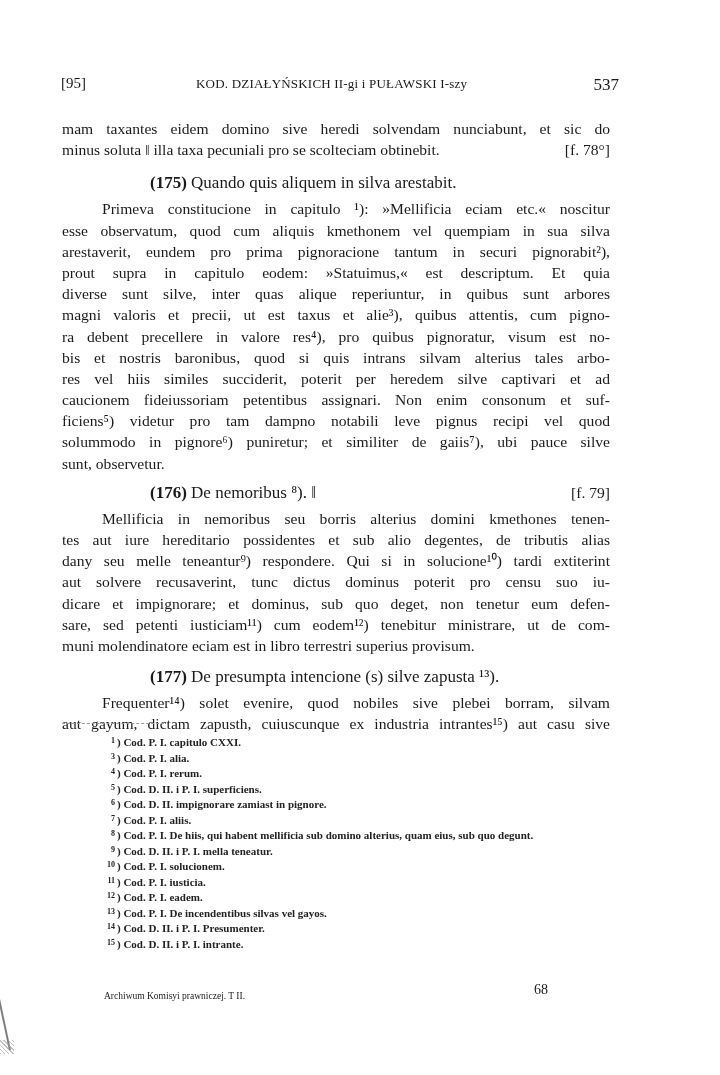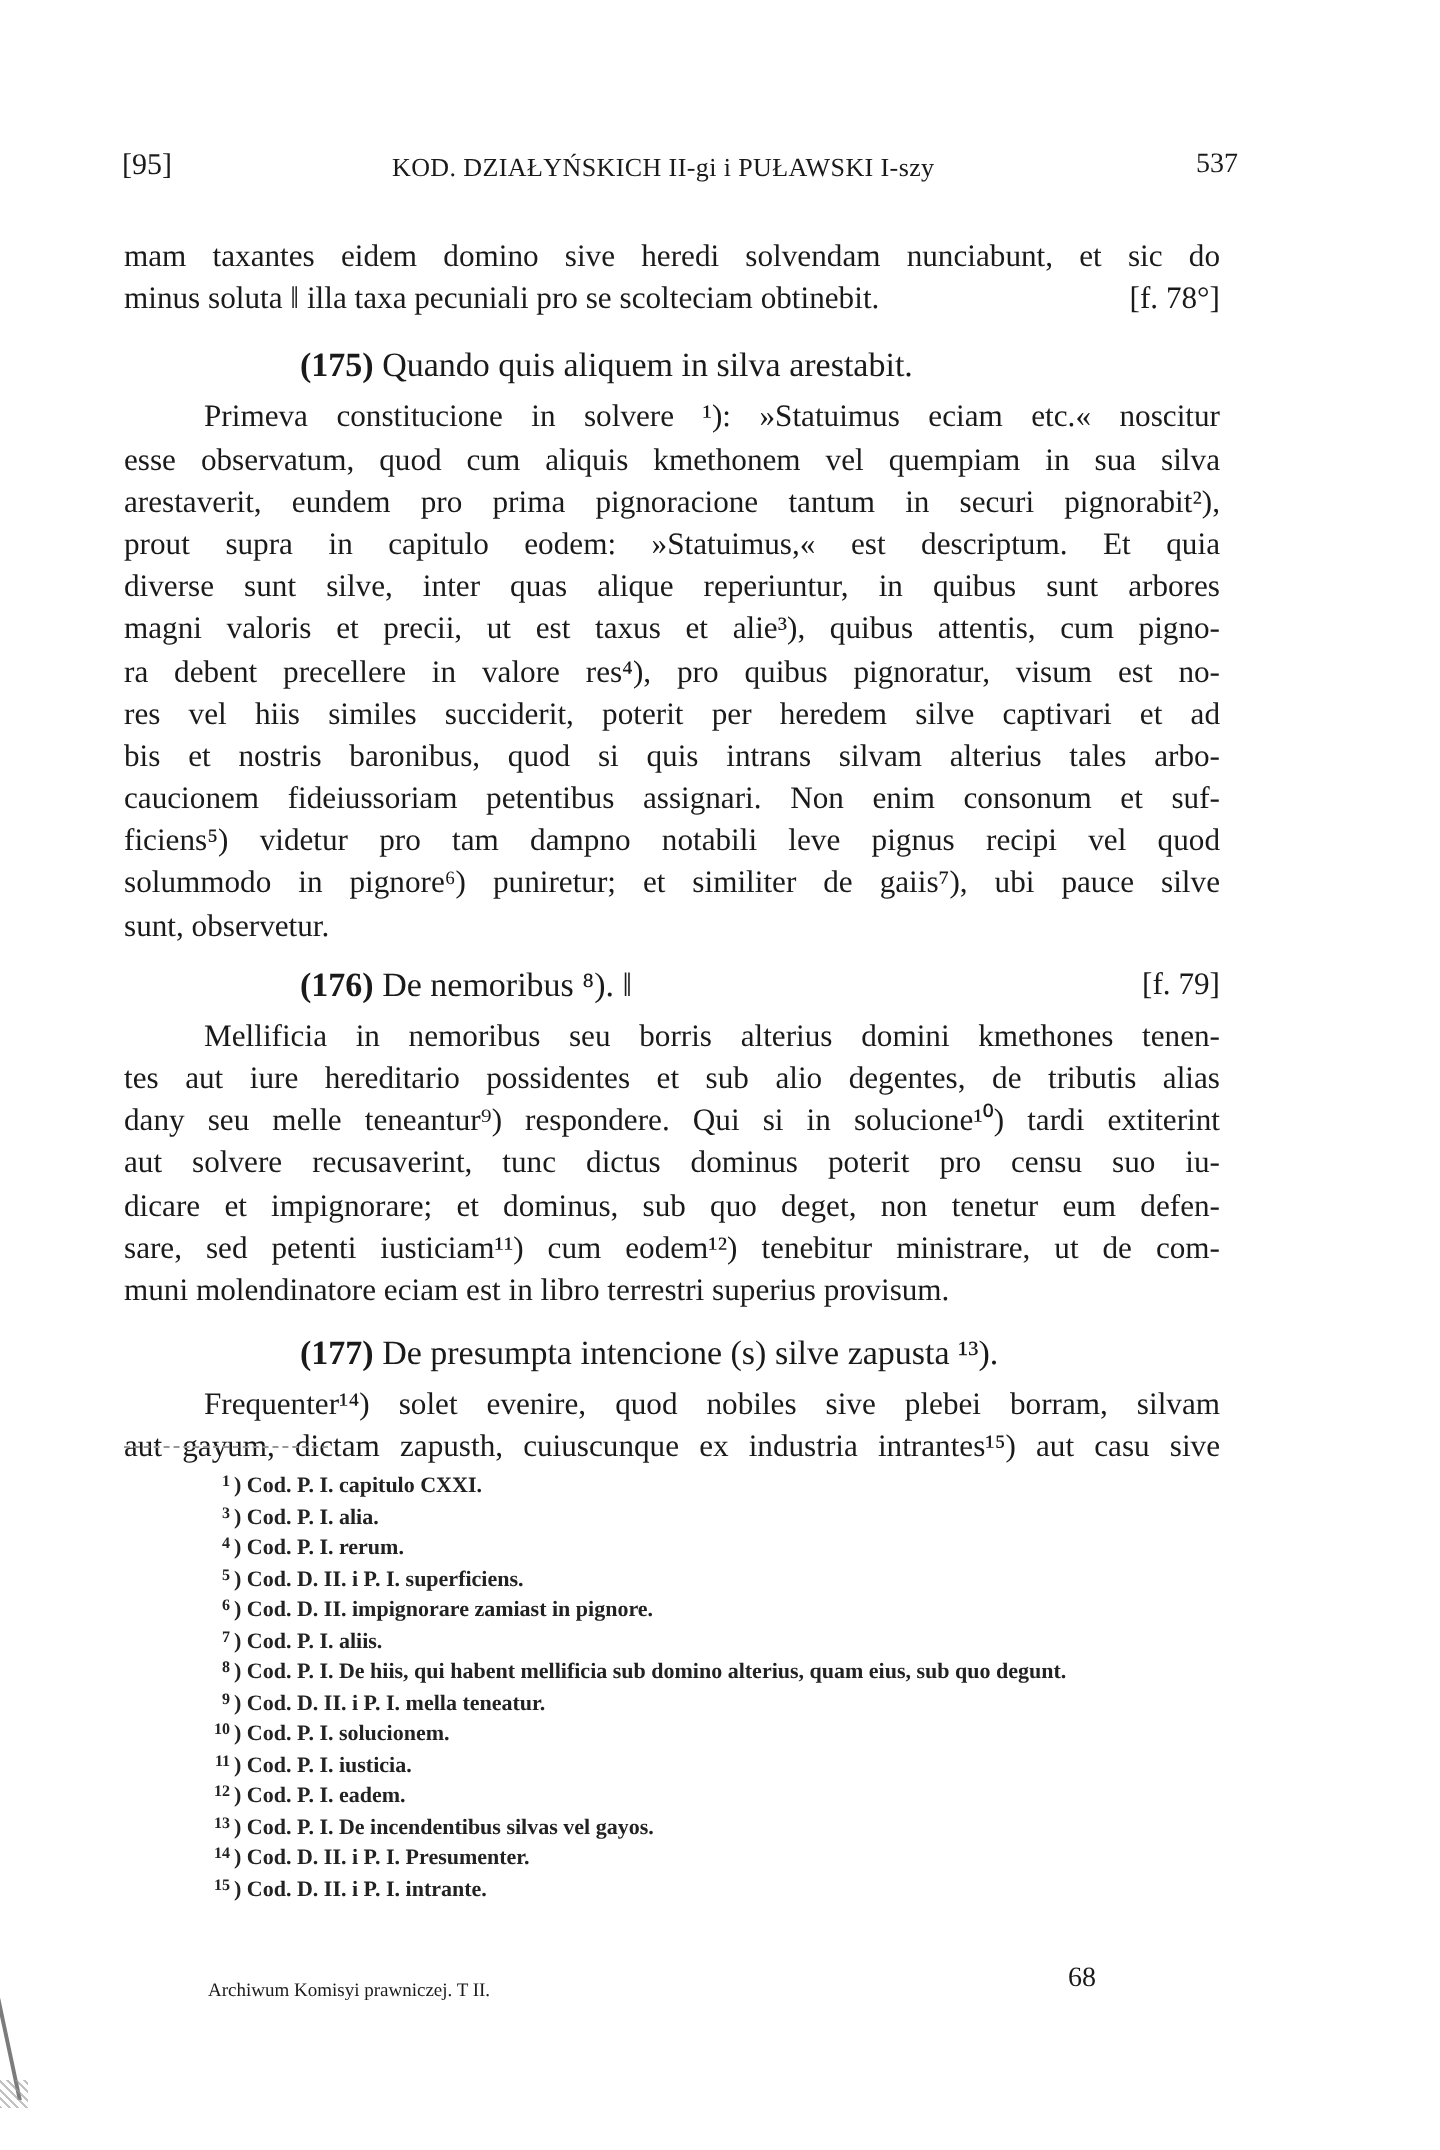--- a/index.html
+++ b/index.html
@@ -3,21 +3,21 @@
 <meta charset="utf-8">
 <style>
   html, body { margin: 0; padding: 0; background: #ffffff; }
   body { width: 720px; height: 1075px; position: relative; overflow: hidden;
          font-family: "DejaVu Serif", "Liberation Serif", serif; color: #1a1a1a; }
   .page { position: absolute; left: 0; top: 0; width: 720px; height: 1075px; border-radius: 31px; }
   .header { position: absolute; top: 75px; left: 61px; width: 558px; height: 22px;
             font-family: "Liberation Serif", serif; }
   .header .left { position: absolute; left: 0; top: 0; font-size: 15px; }
   .header .center { position: absolute; left: 135px; top: 1px; font-size: 13px; letter-spacing: 0.2px; }
-  .header .right { position: absolute; right: 0; top: 0; font-size: 14px; }
+  .header .right { position: absolute; right: 0; top: 0; font-size: 17px; }
   .body { position: absolute; left: 62px; top: 118px; width: 548px;
           font-family: "Liberation Serif", serif; font-size: 15.6px; line-height: 21.2px;
           text-align: justify; }
   .line { display: block; white-space: nowrap; text-align-last: justify; text-align: justify; height: 21.2px; }
   .line.last { text-align-last: left; }
   .line.indent { padding-left: 40px; }
   .heading { font-family: "Liberation Serif", serif; font-size: 17px; height: 30px; line-height: 30px; white-space: nowrap; position: relative; }
   .heading .num { font-weight: bold; }
   .heading .folio { position: absolute; right: 0; top: 0; font-size: 15.6px; }
   .rule { position: absolute; left: 62px; top: 723px; width: 102px; border-top: 1px dashed #999; }
@@ -50,29 +50,29 @@
       <span>minus soluta ‖ illa taxa pecuniali pro se scolteciam obtinebit.</span>
       <span style="position:absolute;right:0;top:0;">[f. 78°]</span>
     </div>
 
     <div style="height:8px"></div>
     <div class="heading" style="padding-left:88px;">
       <span class="num">(175)</span>
       <span>Quando quis aliquem in silva arestabit.</span>
     </div>
     <div>
-      <div class="line indent">Primeva constitucione in solvere ¹): »Statuimus eciam etc.« noscitur</div>
+      <div class="line indent">Primeva constitucione in capitulo ¹): »Mellificia eciam etc.« noscitur</div>
       <div class="line">esse observatum, quod cum aliquis kmethonem vel quempiam in sua silva</div>
       <div class="line">arestaverit, eundem pro prima pignoracione tantum in securi pignorabit²),</div>
       <div class="line">prout supra in capitulo eodem: »Statuimus,« est descriptum. Et quia</div>
       <div class="line">diverse sunt silve, inter quas alique reperiuntur, in quibus sunt arbores</div>
       <div class="line">magni valoris et precii, ut est taxus et alie³), quibus attentis, cum pigno-</div>
       <div class="line">ra debent precellere in valore res⁴), pro quibus pignoratur, visum est no-</div>
+      <div class="line">bis et nostris baronibus, quod si quis intrans silvam alterius tales arbo-</div>
       <div class="line">res vel hiis similes succiderit, poterit per heredem silve captivari et ad</div>
-      <div class="line">bis et nostris baronibus, quod si quis intrans silvam alterius tales arbo-</div>
       <div class="line">caucionem fideiussoriam petentibus assignari. Non enim consonum et suf-</div>
       <div class="line">ficiens⁵) videtur pro tam dampno notabili leve pignus recipi vel quod</div>
       <div class="line">solummodo in pignore⁶) puniretur; et similiter de gaiis⁷), ubi pauce silve</div>
       <div class="line last">sunt, observetur.</div>
     </div>
 
     <div style="height:4px"></div>
     <div class="heading" style="padding-left:88px;">
       <span class="num">(176)</span>
       <span>De nemoribus ⁸). ‖</span>

